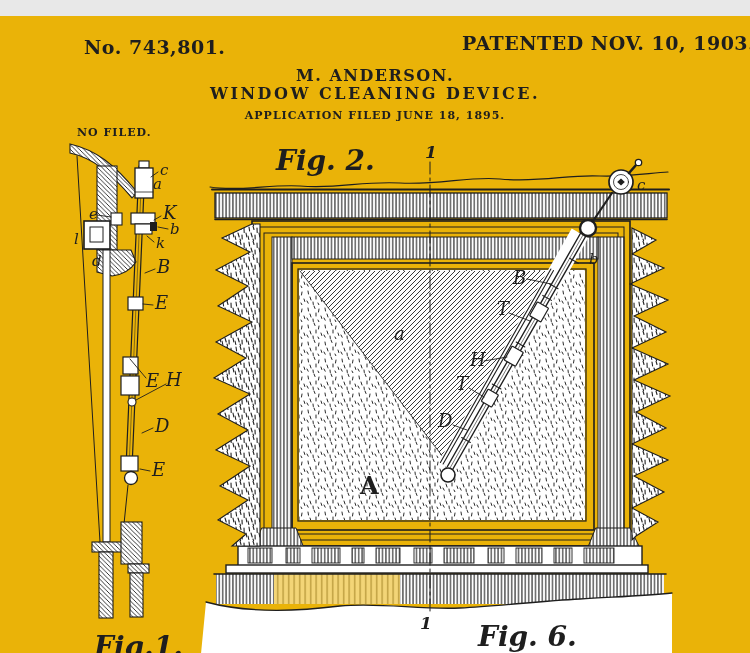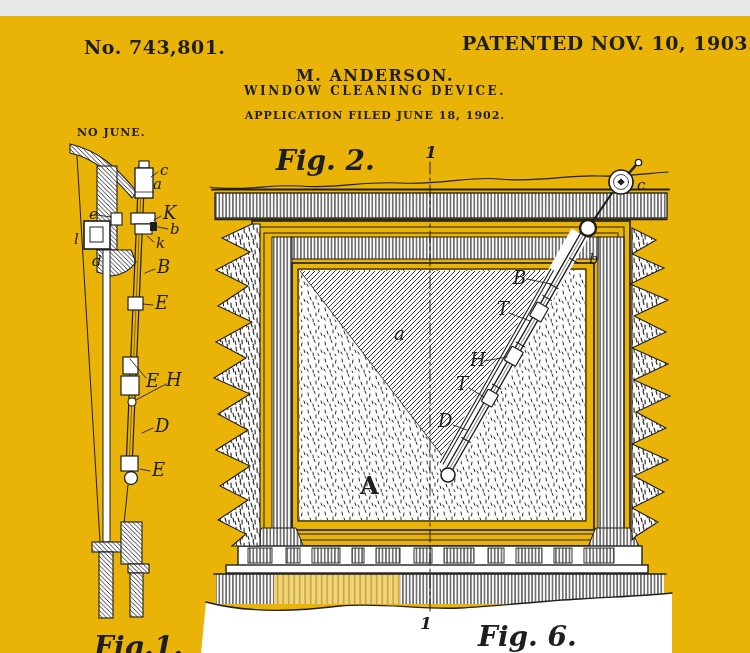--- a/index.html
+++ b/index.html
@@ -5,41 +5,41 @@
   html,body { margin:0; padding:0; background:#e8e8e8; }
   .page {
     position:relative; width:750px; height:653px; background:#eab308;
     font-family:"DejaVu Serif", serif; color:#1e1e1e; overflow:hidden;
     margin:16px auto;
   }
   .hdr { position:absolute; white-space:nowrap; }
   .patent-number { left:84px; top:20px; font-size:19px; font-weight:700; letter-spacing:0.5px; }
   .patent-date   { left:462px; top:16px; font-size:19px; font-weight:700; letter-spacing:0.5px; }
   .inventor  { left:0; right:0; top:50px; text-align:center; font-size:16px; font-weight:700; letter-spacing:1.5px; }
-  .doc-title { left:0; right:0; top:68px; text-align:center; font-size:12px; font-weight:700; letter-spacing:2.5px; }
+  .doc-title { left:0; right:0; top:68px; text-align:center; font-size:16px; font-weight:700; letter-spacing:2.5px; }
   .app-line  { left:0; right:0; top:93px; text-align:center; font-size:11px; font-weight:700; letter-spacing:1px; }
   .no-model  { left:77px; top:110px; font-size:11px; font-weight:700; letter-spacing:1px; }
   svg { position:absolute; left:0; top:0; }
   svg text { font-family:"DejaVu Serif", serif; fill:#1e1e1e; }
   .lbl-cap { font-size:18px; font-style:italic; }
   .lbl-low { font-size:15px; font-style:italic; }
   .caption { font-size:28px; font-style:italic; font-weight:700; }
   .secnum  { font-size:17px; font-style:italic; font-weight:700; }
 </style>
 </head>
 <body>
 
 <div class="page">
 
   <div class="hdr patent-number">No. 743,801.</div>
   <div class="hdr patent-date">PATENTED NOV. 10, 1903.</div>
   <div class="hdr inventor">M. ANDERSON.</div>
   <div class="hdr doc-title">WINDOW CLEANING DEVICE.</div>
-  <div class="hdr app-line">APPLICATION FILED JUNE 18, 1902.</div>
-  <div class="hdr no-model">NO JUNE.</div>
+  <div class="hdr app-line">APPLICATION FILED JUNE 18, 1895.</div>
+  <div class="hdr no-model">NO FILED.</div>
 
   <svg width="750" height="653" viewBox="0 0 750 653">
     <defs>
 
       <pattern id="diagA" patternUnits="userSpaceOnUse" width="5" height="5">
         <rect width="5" height="5" fill="#ffffff"></rect>
         <path d="M-1.25,1.25 l2.5,-2.5 M0,5 l5,-5 M3.75,6.25 l2.5,-2.5" stroke="#222" stroke-width="0.9" fill="none"></path>
       </pattern>
 
       <pattern id="diagB" patternUnits="userSpaceOnUse" width="4.5" height="4.5">

